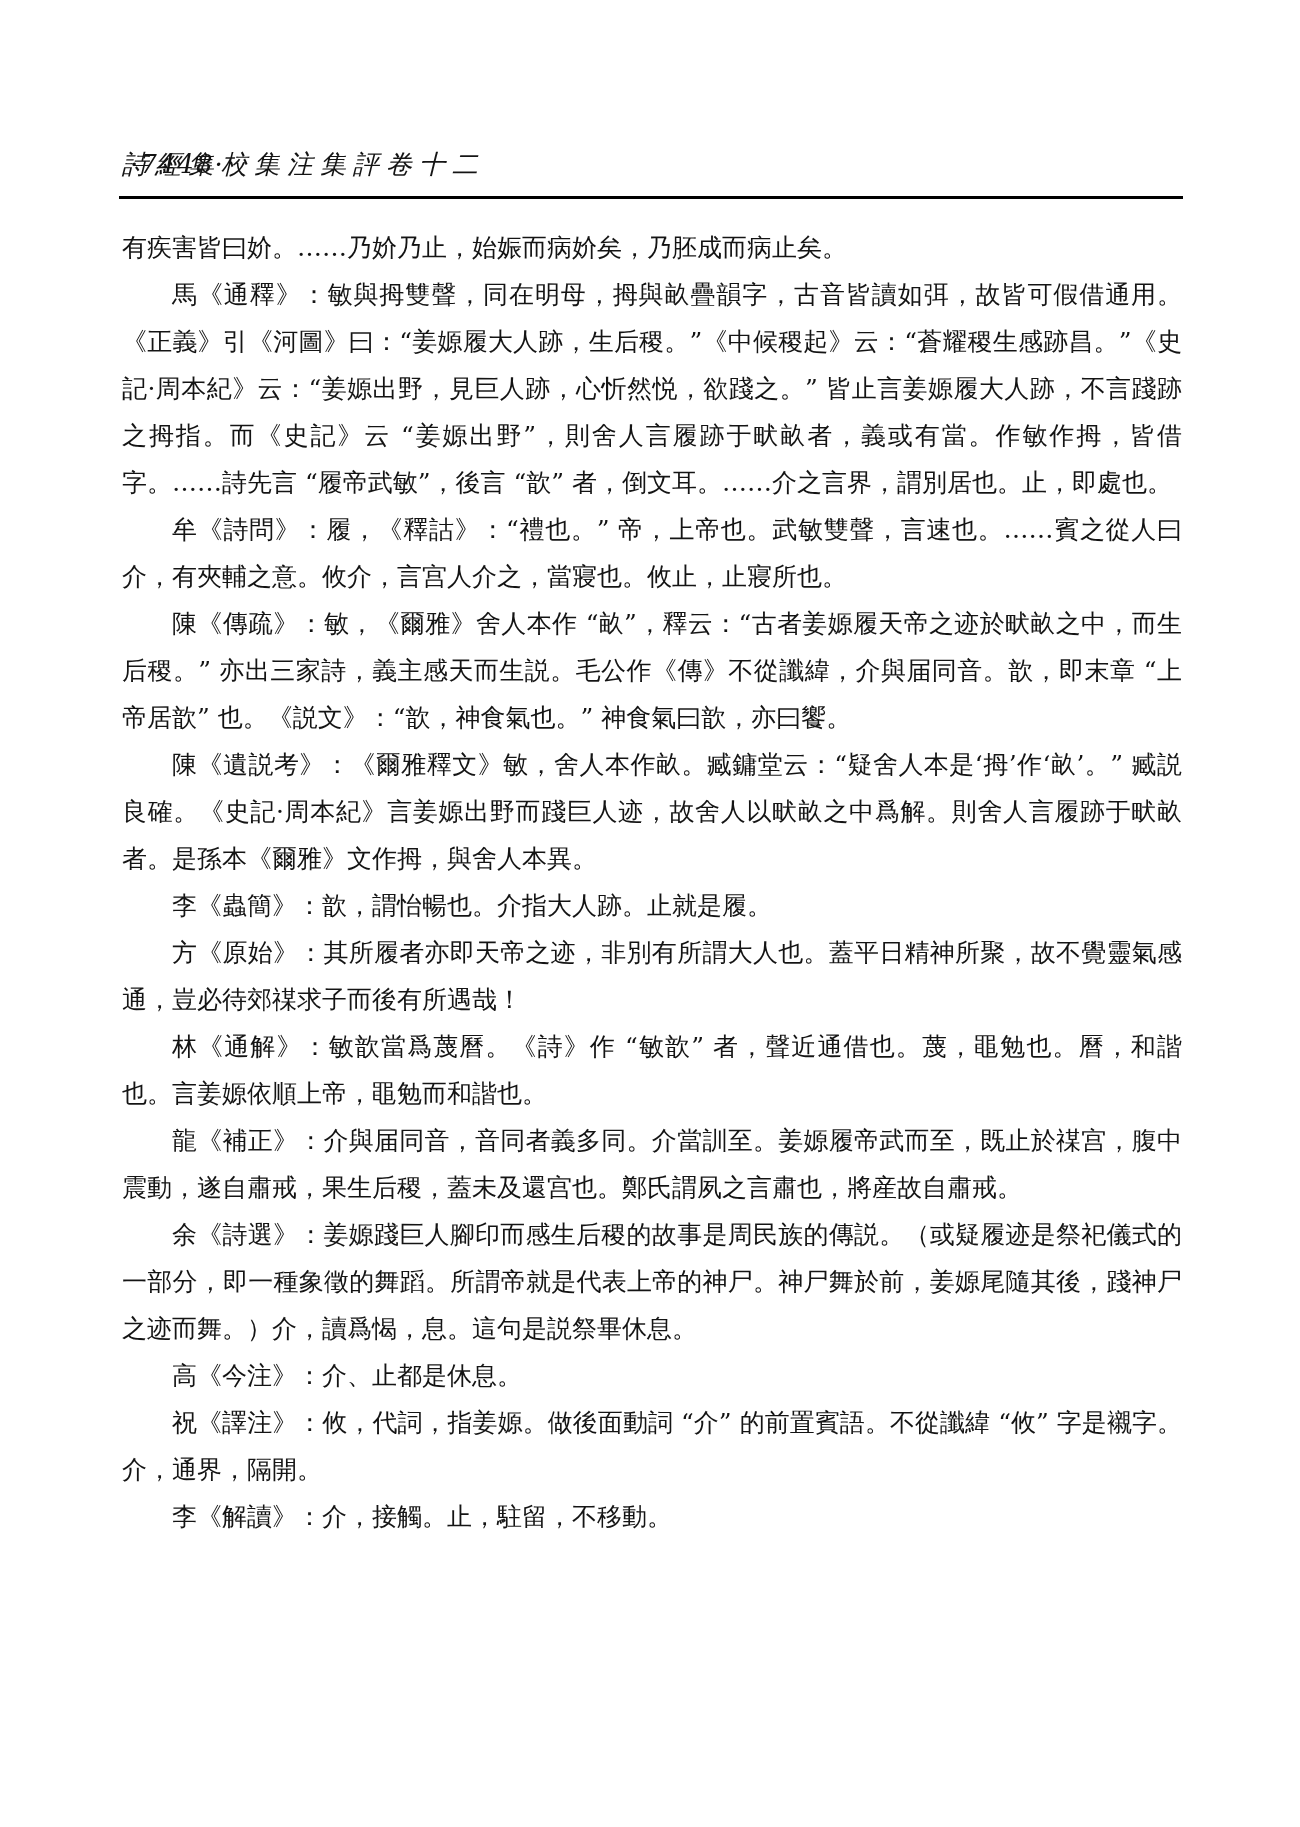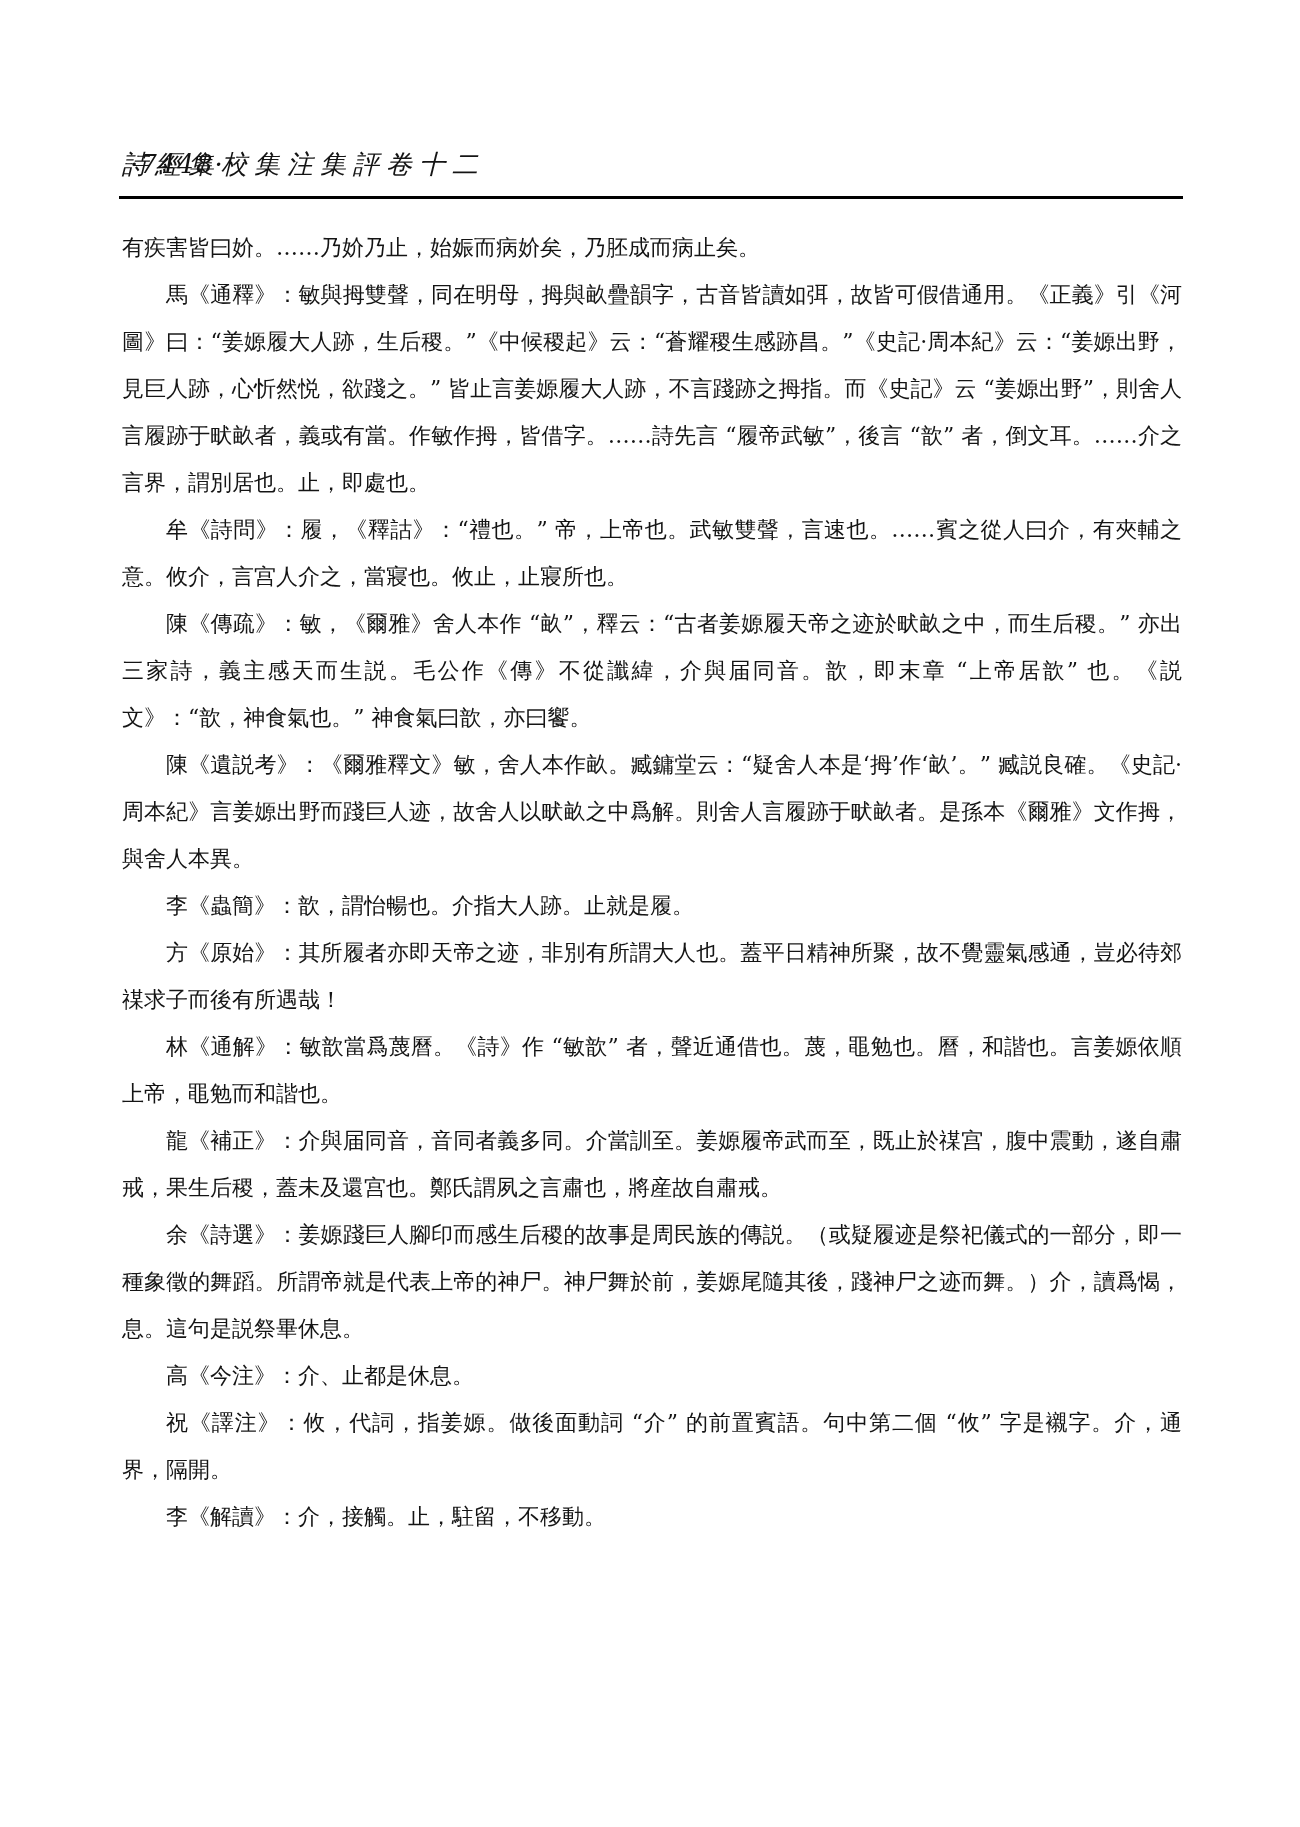--- a/index.html
+++ b/index.html
@@ -44,21 +44,21 @@
     left: 119px;
     width: 1064px;
     height: 0;
     border-top: 3px solid #000000;
   }
   .page-body {
     position: absolute;
     top: 224px;
     left: 122px;
     width: 1060px;
-    font-size: 22px;
+    font-size: 25px;
     line-height: 47px;
     text-align: justify;
     text-justify: inter-ideograph;
   }
   .page-body p {
     margin: 0;
     padding: 0;
     text-indent: 2em;
   }
   .page-body p.continuation {
@@ -82,17 +82,17 @@
     <p>馬《通釋》：敏與拇雙聲，同在明母，拇與畝疊韻字，古音皆讀如弭，故皆可假借通用。《正義》引《河圖》曰：“姜嫄履大人跡，生后稷。”《中候稷起》云：“蒼耀稷生感跡昌。”《史記·周本紀》云：“姜嫄出野，見巨人跡，心忻然悦，欲踐之。” 皆止言姜嫄履大人跡，不言踐跡之拇指。而《史記》云 “姜嫄出野”，則舍人言履跡于畎畝者，義或有當。作敏作拇，皆借字。……詩先言 “履帝武敏”，後言 “歆” 者，倒文耳。……介之言界，謂別居也。止，即處也。</p>
     <p>牟《詩問》：履，《釋詁》：“禮也。” 帝，上帝也。武敏雙聲，言速也。……賓之從人曰介，有夾輔之意。攸介，言宫人介之，當寢也。攸止，止寢所也。</p>
     <p>陳《傳疏》：敏，《爾雅》舍人本作 “畝”，釋云：“古者姜嫄履天帝之迹於畎畝之中，而生后稷。” 亦出三家詩，義主感天而生説。毛公作《傳》不從讖緯，介與届同音。歆，即末章 “上帝居歆” 也。《説文》：“歆，神食氣也。” 神食氣曰歆，亦曰饗。</p>
     <p>陳《遺説考》：《爾雅釋文》敏，舍人本作畝。臧鏞堂云：“疑舍人本是‘拇’作‘畝’。” 臧説良確。《史記·周本紀》言姜嫄出野而踐巨人迹，故舍人以畎畝之中爲解。則舍人言履跡于畎畝者。是孫本《爾雅》文作拇，與舍人本異。</p>
     <p>李《蟲簡》：歆，謂怡暢也。介指大人跡。止就是履。</p>
     <p>方《原始》：其所履者亦即天帝之迹，非別有所謂大人也。蓋平日精神所聚，故不覺靈氣感通，豈必待郊禖求子而後有所遇哉！</p>
     <p>林《通解》：敏歆當爲蔑曆。《詩》作 “敏歆” 者，聲近通借也。蔑，黽勉也。曆，和諧也。言姜嫄依順上帝，黽勉而和諧也。</p>
     <p>龍《補正》：介與届同音，音同者義多同。介當訓至。姜嫄履帝武而至，既止於禖宫，腹中震動，遂自肅戒，果生后稷，蓋未及還宫也。鄭氏謂夙之言肅也，將産故自肅戒。</p>
     <p>余《詩選》：姜嫄踐巨人腳印而感生后稷的故事是周民族的傳説。（或疑履迹是祭祀儀式的一部分，即一種象徵的舞蹈。所謂帝就是代表上帝的神尸。神尸舞於前，姜嫄尾隨其後，踐神尸之迹而舞。）介，讀爲愒，息。這句是説祭畢休息。</p>
     <p>高《今注》：介、止都是休息。</p>
-    <p>祝《譯注》：攸，代詞，指姜嫄。做後面動詞 “介” 的前置賓語。句中第二個 “攸” 字是襯字。介，通界，隔開。</p>
+    <p>祝《譯注》：攸，代詞，指姜嫄。做後面動詞 “介” 的前置賓語。不從讖緯 “攸” 字是襯字。介，通界，隔開。</p>
     <p>李《解讀》：介，接觸。止，駐留，不移動。</p>
   </div>
 
 </div>
 
 </body></html>

